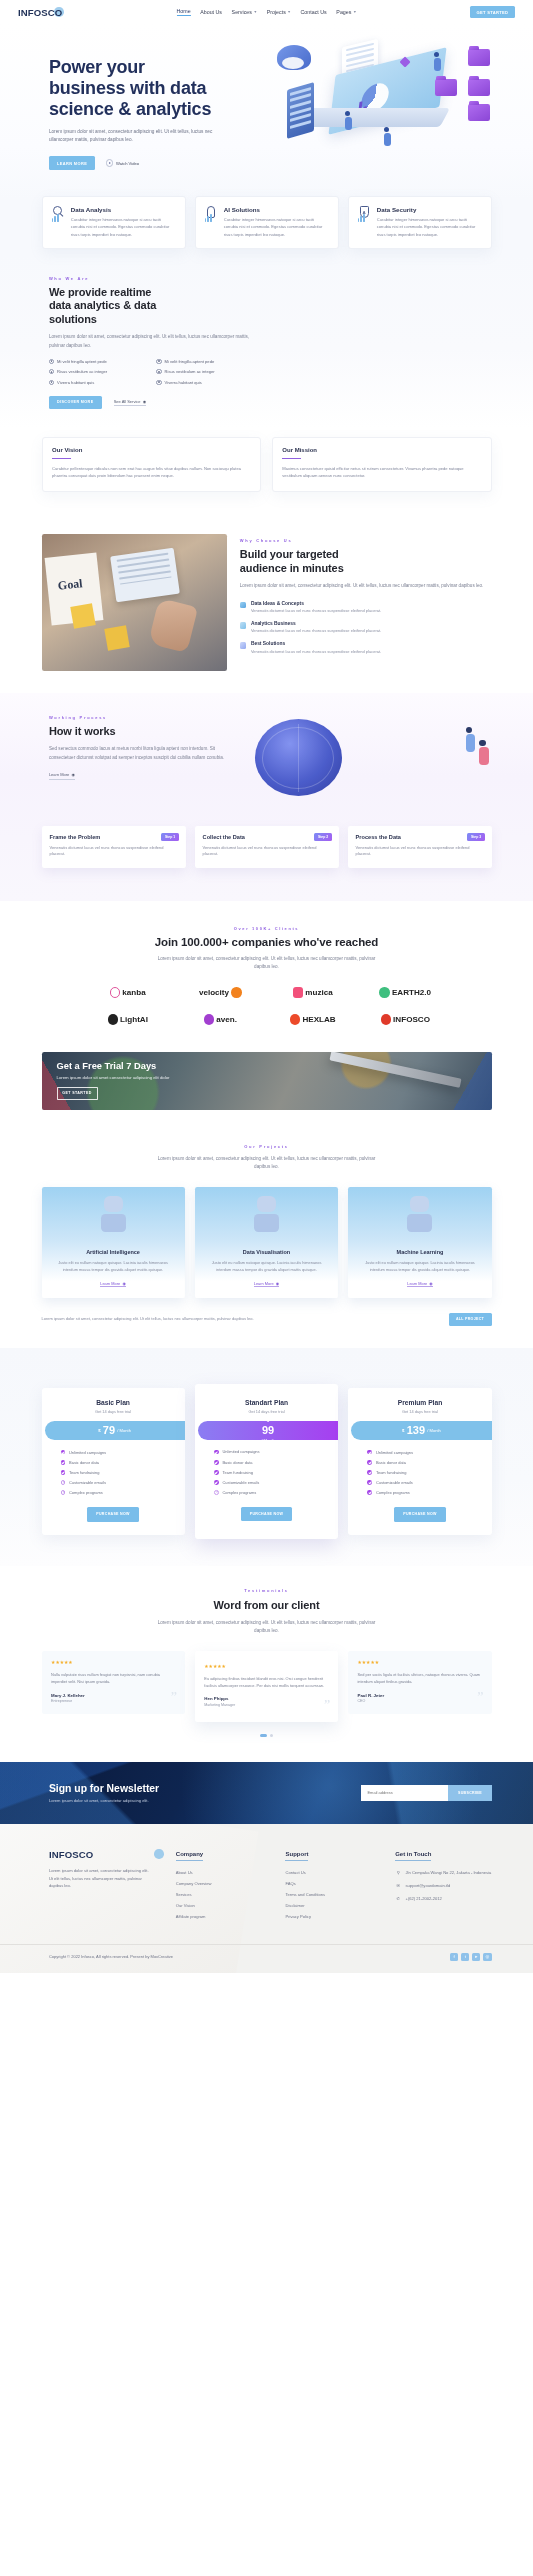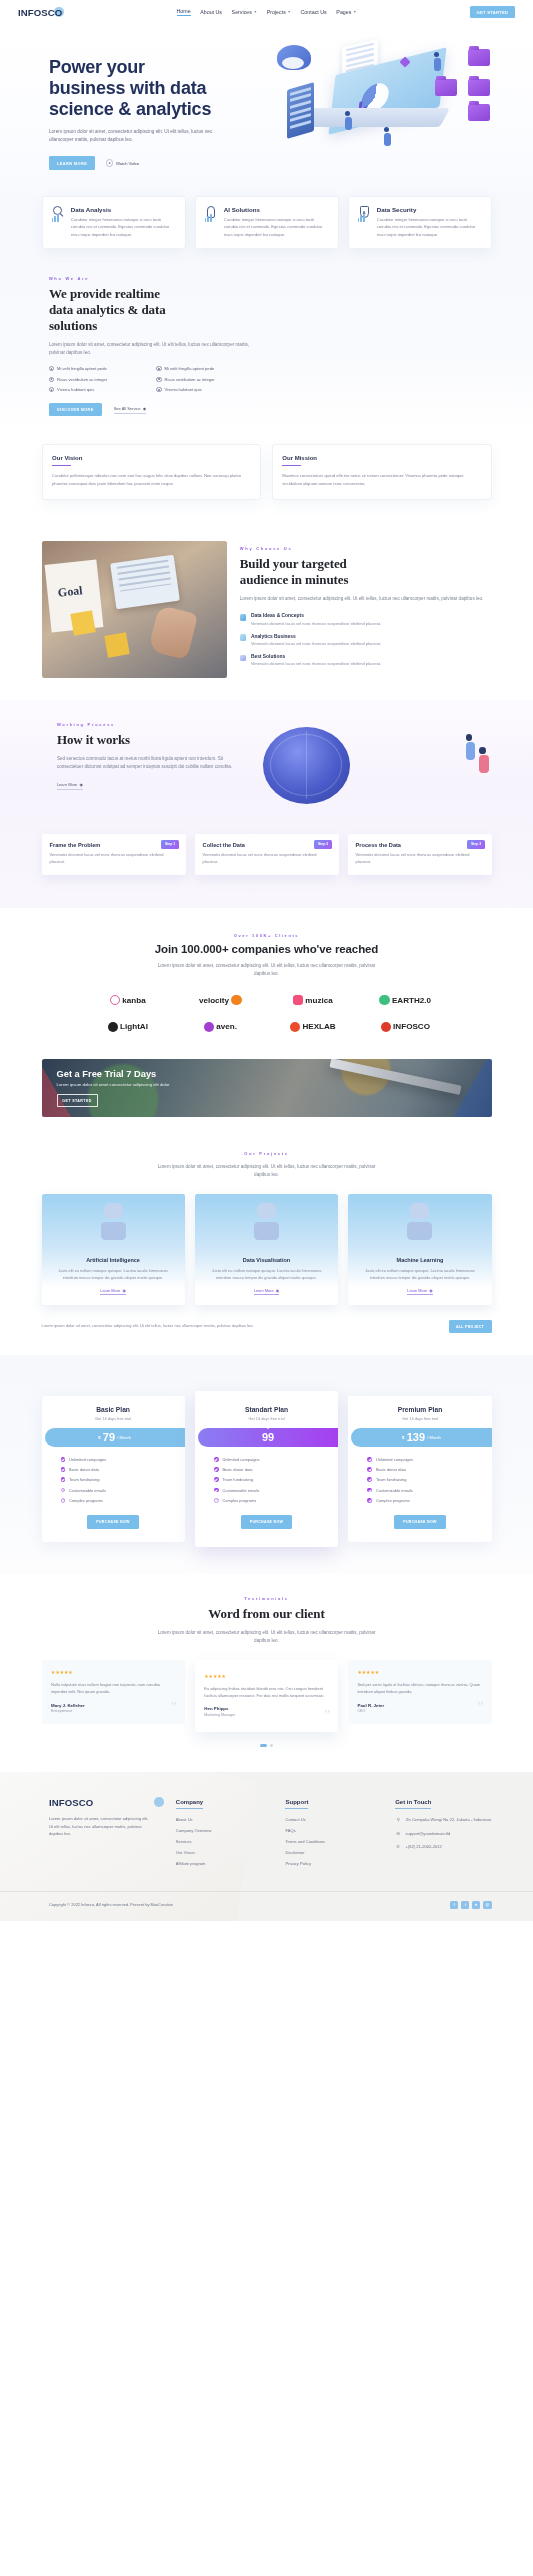--- a/index.html
+++ b/index.html
@@ -115,21 +115,21 @@
   .ico-head { position:absolute; left:2.2px; top:0; width:8.1px;height:12px;
     border:1px solid #4b5c8e; border-radius:4.4px 4.4px 2.2px 2.2px; }
   .ico-shield { position:absolute; left:2.2px; top:0; width:9px;height:12px;
     border:1px solid #4b5c8e; border-radius:1.5px 1.5px 5.2px 5.2px; }
   .ico-shield span{position:absolute;left:50%;top:3px;transform:translateX(-50%);
     font-size:4.4px;color:#4b5c8e;font-weight:700;}
 
   
   .sec-label { font-size:4px; letter-spacing:1.7px; color:#9060e0; font-weight:700;
     text-transform:none; margin-bottom:5.2px; }
-  .sec-h2 { font-size:13px; line-height:1.24; color:#24262e; font-weight:700; letter-spacing:-0.1px;font-family:Liberation Serif, serif;}
+  .sec-h2 { font-size:11px; line-height:1.24; color:#24262e; font-weight:700; letter-spacing:-0.1px;}
   .sec-p { font-size:4.6px; line-height:1.8; color:#7d8294; margin-top:6.7px; }
 
   
   .whoweare { position:relative; padding:25px 0 19px;
     background:linear-gradient(180deg,#f7f9fd 0%, #f9fafd 55%, #ffffff 100%); }
   .whoweare .container { display:flex; }
   .ww-left { width:222px; padding-left:7.4px; }
   .ww-list { display:flex; flex-wrap:wrap; margin-top:9px; width:215px; }
   .ww-list div { width:50%; display:flex; align-items:center; gap:3px;
     font-size:4.1px; color:#5d6277; margin-bottom:5.2px; }
@@ -192,21 +192,21 @@
   .wf-ico.i1{background:linear-gradient(135deg,#9ad1f2,#5aa4e0);}
   .wf-ico.i2{background:linear-gradient(135deg,#bfe0f5,#7fc0ea);}
   .wf-ico.i3{background:linear-gradient(135deg,#cdd8fa,#93a9f0);}
   .why-feat h4{font-size:4.9px;color:#2c3350;font-weight:700;margin-bottom:2.2px;}
   .why-feat p{font-size:4px;color:#8b90a3;line-height:1.6;}
 
   
   .how { position:relative; padding:22px 0 33px;
     background:linear-gradient(180deg,#fdfbff 0%, #f7f3fd 40%, #f9f7fd 100%); }
   .how .container { display:flex; }
-  .how-left { width:198px; padding-left:7.4px;margin-left:8px; }
+  .how-left { width:198px; padding-left:7.4px; }
   .how-left .sec-p { width:185px; }
   .link-learn { font-size:4px;color:#555b71;border-bottom:0.7px solid #c9cede;
     padding-bottom:1.5px; display:inline-flex; align-items:center; gap:2.2px; margin-top:10.4px; cursor:pointer;}
   .how-art { flex:1; position:relative; height:95px; }
   .globe { position:absolute; left:15px; top:4.4px; width:87px;height:77px;
     background:radial-gradient(circle at 40% 32%, #7f8ff0 0%, #4456c8 55%, #2b3a9e 100%);
     border-radius:50%; opacity:.96; }
   .globe:before{content:"";position:absolute;inset:7.4px;border-radius:50%;
     border:0.7px solid rgba(255,255,255,.22);}
   .globe:after{content:"";position:absolute;left:50%;top:4.4px;bottom:4.4px;width:0.7px;
@@ -933,20 +933,32 @@
           <span class="quote">”</span>
         </div>
       </div>
       <div class="tdots">
         <i class="on"></i>
         <i></i>
       </div>
     </div>
   </div>
 
+  <div class="news">
+    <div class="container">
+      <div class="news-left">
+        <h3>Sign up for Newsletter</h3>
+        <p>Lorem ipsum dolor sit amet, consectetur adipiscing elit.</p>
+      </div>
+      <div class="news-form">
+        <input type="text" placeholder="Email address" style="">
+        <button>SUBSCRIBE</button>
+      </div>
+    </div>
+  </div>
 
   <div class="footer">
     <div class="container">
       <div class="fcol1">
         <div class="logo">
           <span class="lg-dot"></span>
           <span class="lg-text">INFOSCO</span>
         </div>
         <p>Lorem ipsum dolor sit amet, consectetur adipiscing elit. Ut elit tellus, luctus nec ullamcorper mattis, pulvinar dapibus leo.</p>
       </div>

